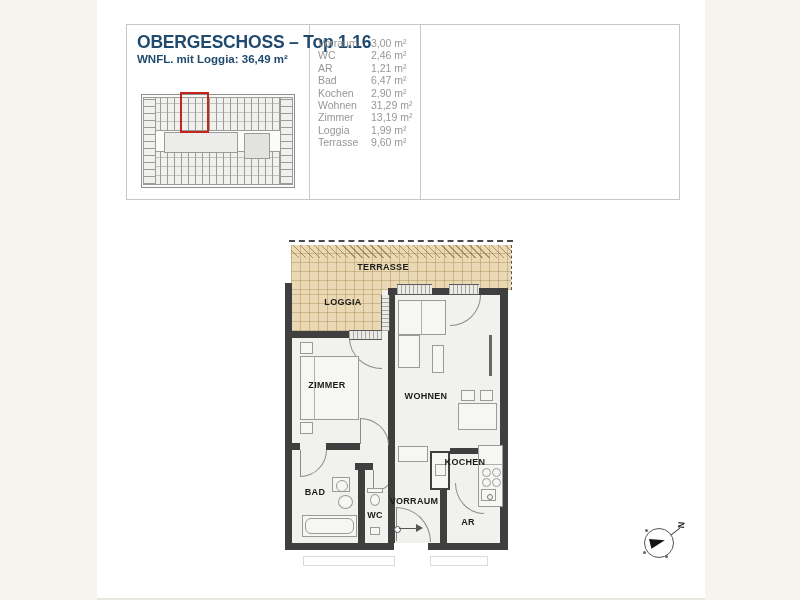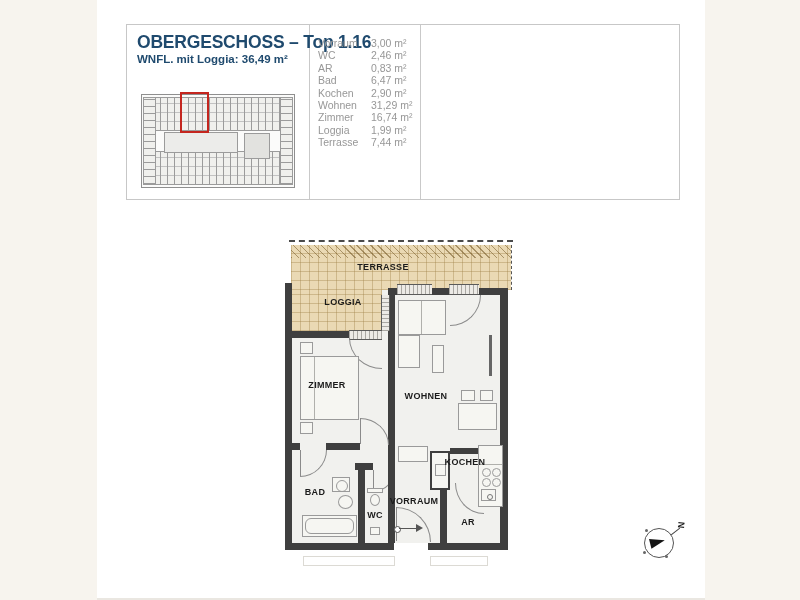--- a/index.html
+++ b/index.html
@@ -96,45 +96,45 @@
     <div class="row">
         <span class="nm">Vorraum</span>
         <span class="ar">3,00 m²</span>
       </div>
     <div class="row">
         <span class="nm">WC</span>
         <span class="ar">2,46 m²</span>
       </div>
     <div class="row">
         <span class="nm">AR</span>
-        <span class="ar">0,83 m²</span>
+        <span class="ar">1,21 m²</span>
       </div>
     <div class="row">
         <span class="nm">Bad</span>
         <span class="ar">6,47 m²</span>
       </div>
     <div class="row">
         <span class="nm">Kochen</span>
         <span class="ar">2,90 m²</span>
       </div>
     <div class="row">
         <span class="nm">Wohnen</span>
         <span class="ar">31,29 m²</span>
       </div>
     <div class="row">
         <span class="nm">Zimmer</span>
-        <span class="ar">16,74 m²</span>
+        <span class="ar">13,19 m²</span>
       </div>
     <div class="row">
         <span class="nm">Loggia</span>
         <span class="ar">1,99 m²</span>
       </div>
     <div class="row">
         <span class="nm">Terrasse</span>
-        <span class="ar">7,44 m²</span>
+        <span class="ar">9,60 m²</span>
       </div>
   </div>
 </div>
 
 <div class="plan">
 
   <div class="interior"></div>
 
   <div class="dash-t" style="left:6px;top:0;width:224px;"></div>
   <div class="tan" style="left:8px;top:5px;width:220px;height:45px;"></div>

